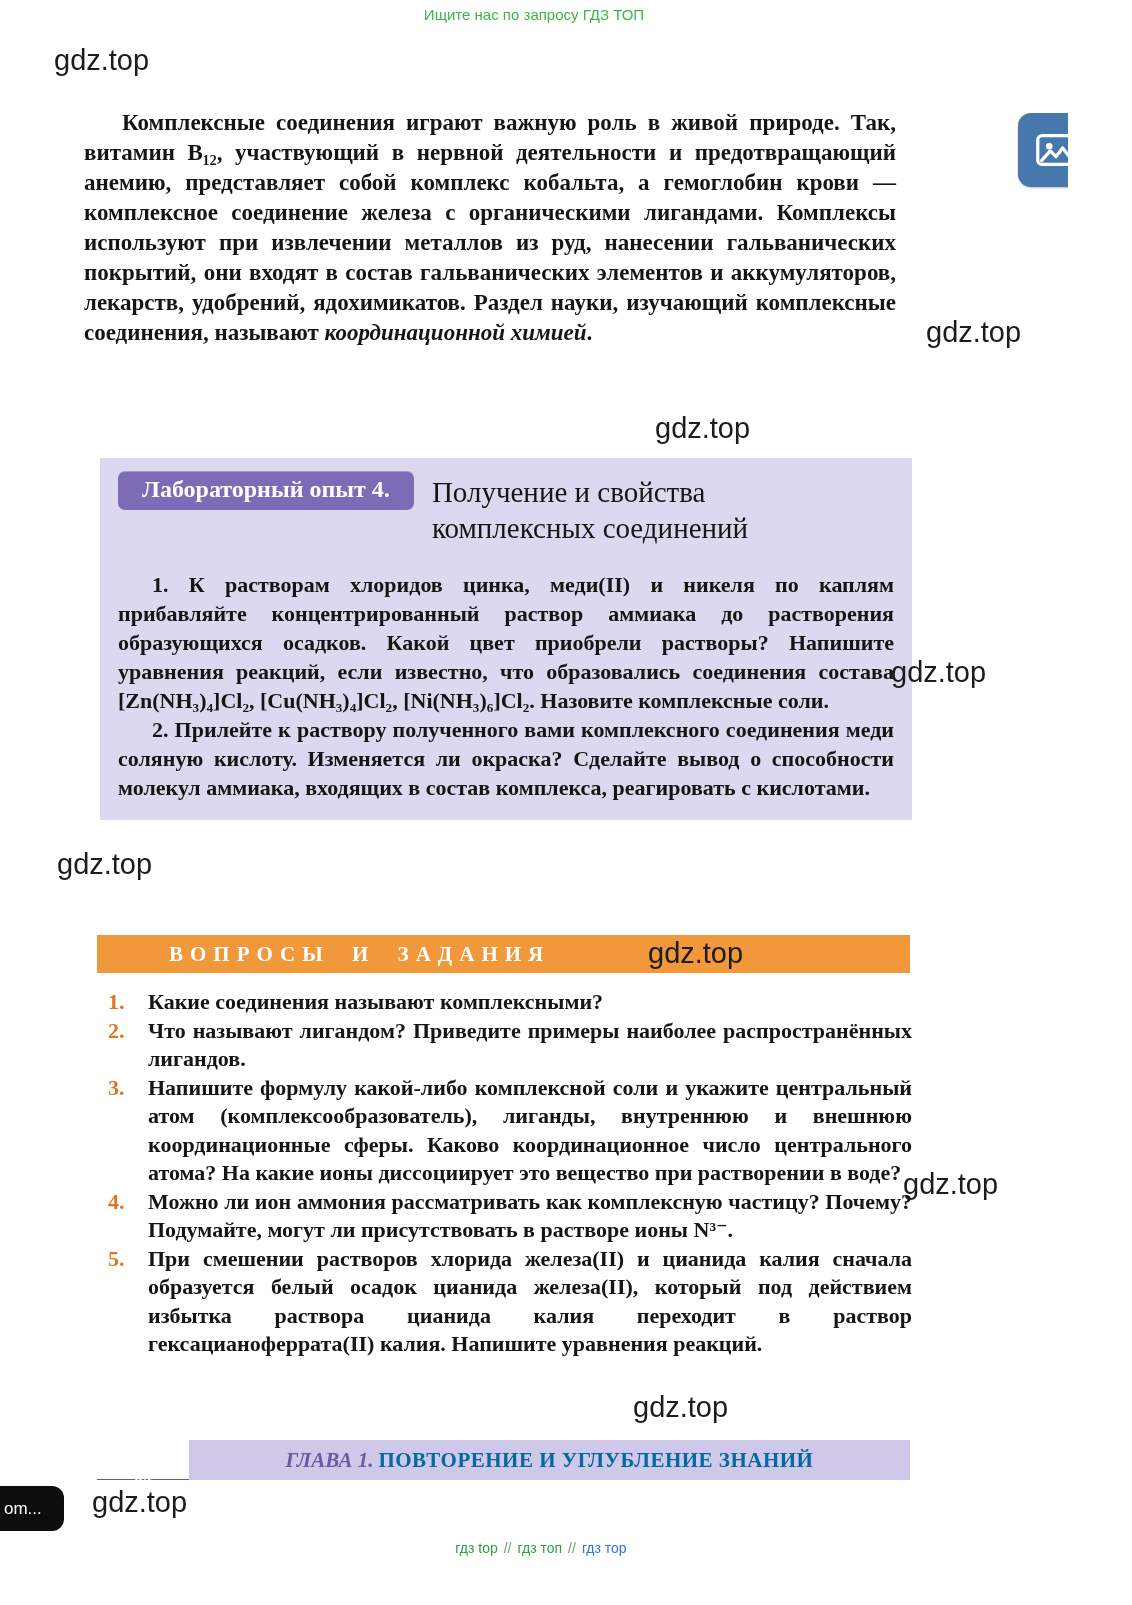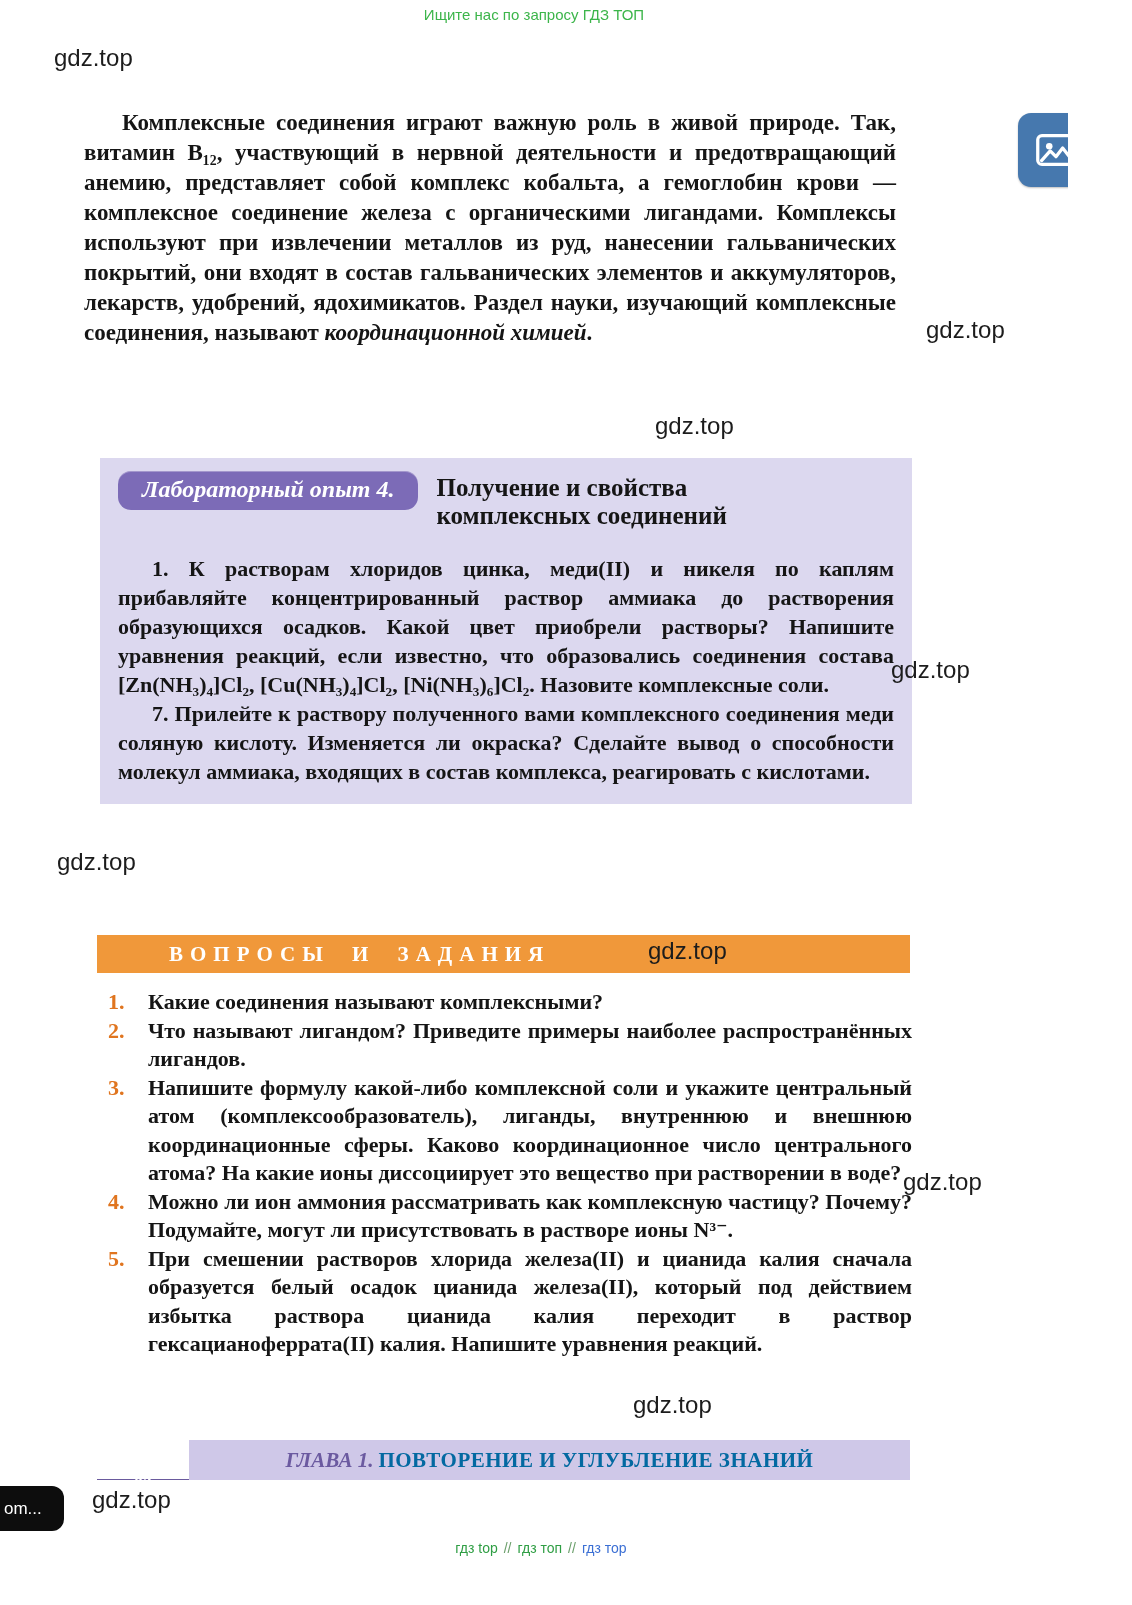--- a/index.html
+++ b/index.html
@@ -16,21 +16,21 @@
   .top-banner {
     position:absolute; top:6px; left:0; right:0;
     text-align:center;
     font-family:"Liberation Sans","DejaVu Sans",sans-serif;
     font-size:15px; color:#3cb54a;
   }
   
   .wm {
     position:absolute;
     font-family:"Liberation Sans","DejaVu Sans",sans-serif;
-    font-size:24px; color:#1c1c1c; z-index:30;
+    font-size:29px; color:#1c1c1c; z-index:30;
   }
   .wm-1{left:54px;  top:44px;}
   .wm-2{left:926px; top:316px;}
   .wm-3{left:655px; top:412px;}
   .wm-4{left:891px; top:656px;}
   .wm-5{left:57px;  top:848px;}
   .wm-6{left:648px; top:937px;}
   .wm-7{left:903px; top:1168px;}
   .wm-8{left:633px; top:1391px;}
   .wm-9{left:92px;  top:1486px;}
@@ -51,27 +51,27 @@
   }
   
   .lab-box {
     position:absolute; left:100px; top:458px; width:812px;
     background:#dcd8ef;
     padding:13px 18px 18px 18px;
   }
   .lab-header { display:flex; gap:18px; align-items:flex-start; }
   .lab-badge {
     background:#7c6bb7; color:#ffffff;
-    font-style:italic; font-weight:700; font-size:24px;
-    padding:5px 24px 7px 24px; border-radius:13px;
+    font-weight:700; font-size:24px;
+    padding:5px 24px 7px 24px; border-radius:7px;
     white-space:nowrap;
     box-shadow:inset 0 1px 0 rgba(255,255,255,.3);
   }
   .lab-title {
-    font-weight:700; font-size:25px; line-height:28px;
+    font-weight:400; font-size:29px; line-height:36px;
     max-width:350px; padding-top:3px;
   }
   .lab-par {
     margin-top:24px;
     font-weight:700; font-size:22px; line-height:29px;
     text-align:justify; text-indent:34px;
   }
   .lab-par + .lab-par { margin-top:0; }
   
   .q-bar {
@@ -159,21 +159,21 @@
       </svg>
     </span>
   </div>
 
   <div class="lab-box">
     <div class="lab-header">
       <div class="lab-badge">Лабораторный опыт 4.</div>
       <div class="lab-title">Получение и свойства комплексных соединений</div>
     </div>
     <p class="lab-par">1. К растворам хлоридов цинка, меди(II) и никеля по каплям прибавляйте концентрированный раствор аммиака до растворения образующихся осадков. Какой цвет приобрели растворы? Напишите уравнения реакций, если известно, что образовались соединения состава [Zn(NH₃)₄]Cl₂, [Cu(NH₃)₄]Cl₂, [Ni(NH₃)₆]Cl₂. Назовите комплексные соли.</p>
-    <p class="lab-par">7. Прилейте к раствору полученного вами комплексного соединения меди соляную кислоту. Изменяется ли окраска? Сделайте вывод о способности молекул аммиака, входящих в состав комплекса, реагировать с кислотами.</p>
+    <p class="lab-par">2. Прилейте к раствору полученного вами комплексного соединения меди соляную кислоту. Изменяется ли окраска? Сделайте вывод о способности молекул аммиака, входящих в состав комплекса, реагировать с кислотами.</p>
   </div>
 
   <div class="q-bar">
     <span>ВОПРОСЫ И ЗАДАНИЯ</span>
   </div>
 
   <div class="q-list">
     <div class="q-item">
       <span class="q-num">1.</span>
       <span class="q-text">Какие соединения называют комплексными?</span>

